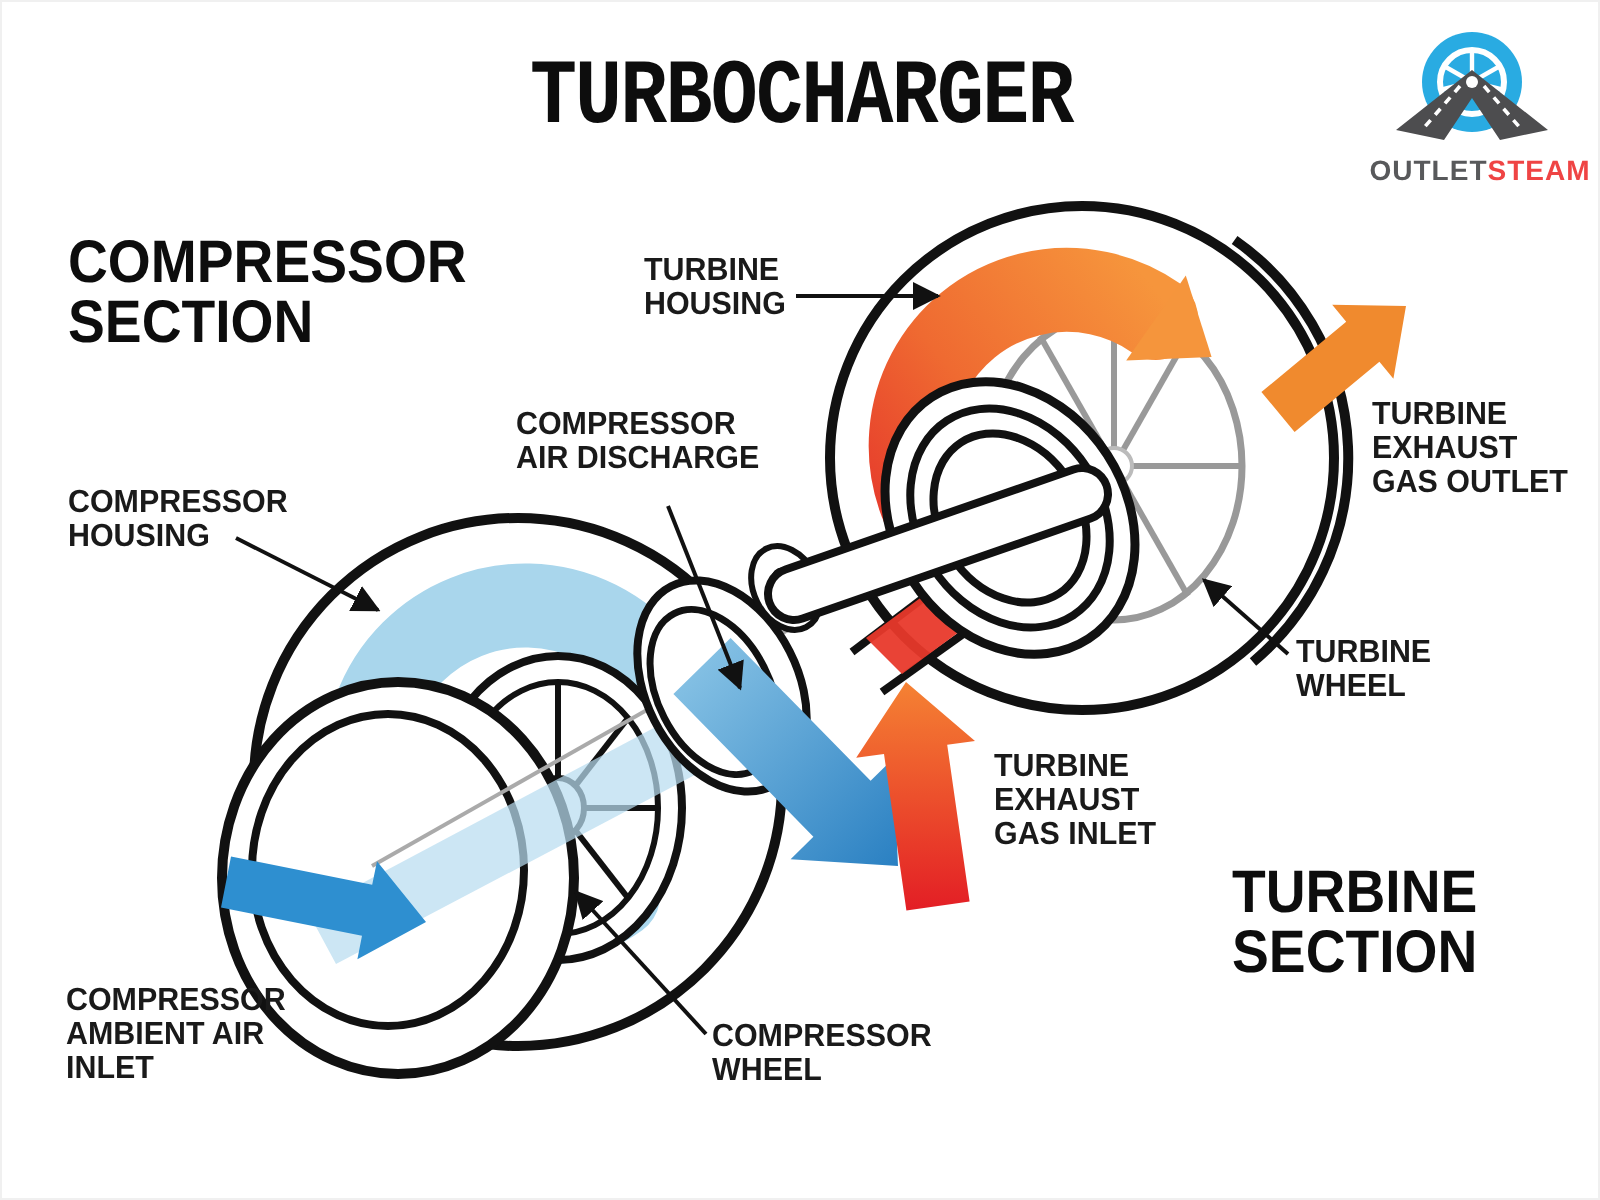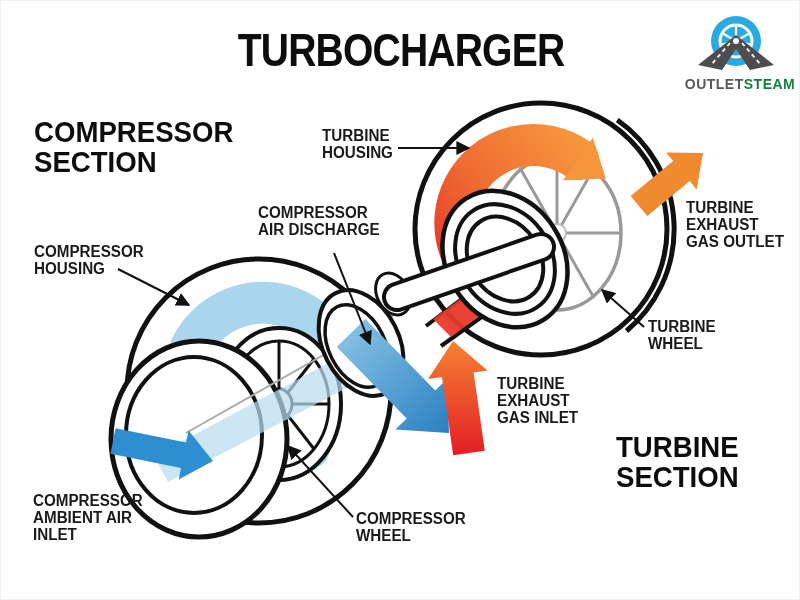--- a/index.html
+++ b/index.html
@@ -2,40 +2,40 @@
 <html><head>
 <meta charset="utf-8">
 <style>
   html,body{margin:0;padding:0;background:#fff;}
   .canvas{
     position:relative;width:800px;height:600px;background:#ffffff;
     overflow:hidden;font-family:"Liberation Sans",sans-serif;
     border:1px solid #f0f0f0;box-sizing:border-box;
   }
   .diagram-svg{position:absolute;left:0;top:0;}
-  .title-wrap{position:absolute;left:0;top:22px;width:800px;text-align:center;}
+  .title-wrap{position:absolute;left:0;top:22px;width:800px;text-align:center;font-family:Liberation Mono, monospace;}
   .title{
     display:inline-block;font-weight:700;font-size:46px;color:#0d0d0d;
     letter-spacing:-1px;transform:scaleX(0.85);transform-origin:50% 0;
     white-space:nowrap;
   }
   .part-label{
     position:absolute;font-weight:700;font-size:16px;line-height:17px;
     color:#1a1a1a;transform:scaleX(0.95);transform-origin:0 0;white-space:nowrap;
   }
   .part-label span{display:block;}
   .section-label{
     position:absolute;font-weight:700;font-size:30px;line-height:30px;
     color:#0d0d0d;transform:scaleX(0.92);transform-origin:0 0;white-space:nowrap;
   }
   .section-label span{display:block;}
   .logo{position:absolute;left:683px;top:8px;width:112px;text-align:center;}
   .logo-text{font-weight:700;font-size:14px;letter-spacing:0.5px;margin-top:1px;white-space:nowrap;}
   .logo-text .p1{color:#58595b;}
-  .logo-text .p2{color:#15803d;}
+  .logo-text .p2{color:#ef4444;}
 </style>
 </head>
 <body>
 
 <div class="canvas">
 
   <svg class="diagram-svg" width="800" height="600" viewBox="0 0 800 600">
     <defs>
       <linearGradient id="gradTurbSwirl" x1="0" y1="1" x2="1" y2="0">
         <stop offset="0" stop-color="#e5352b"></stop>

